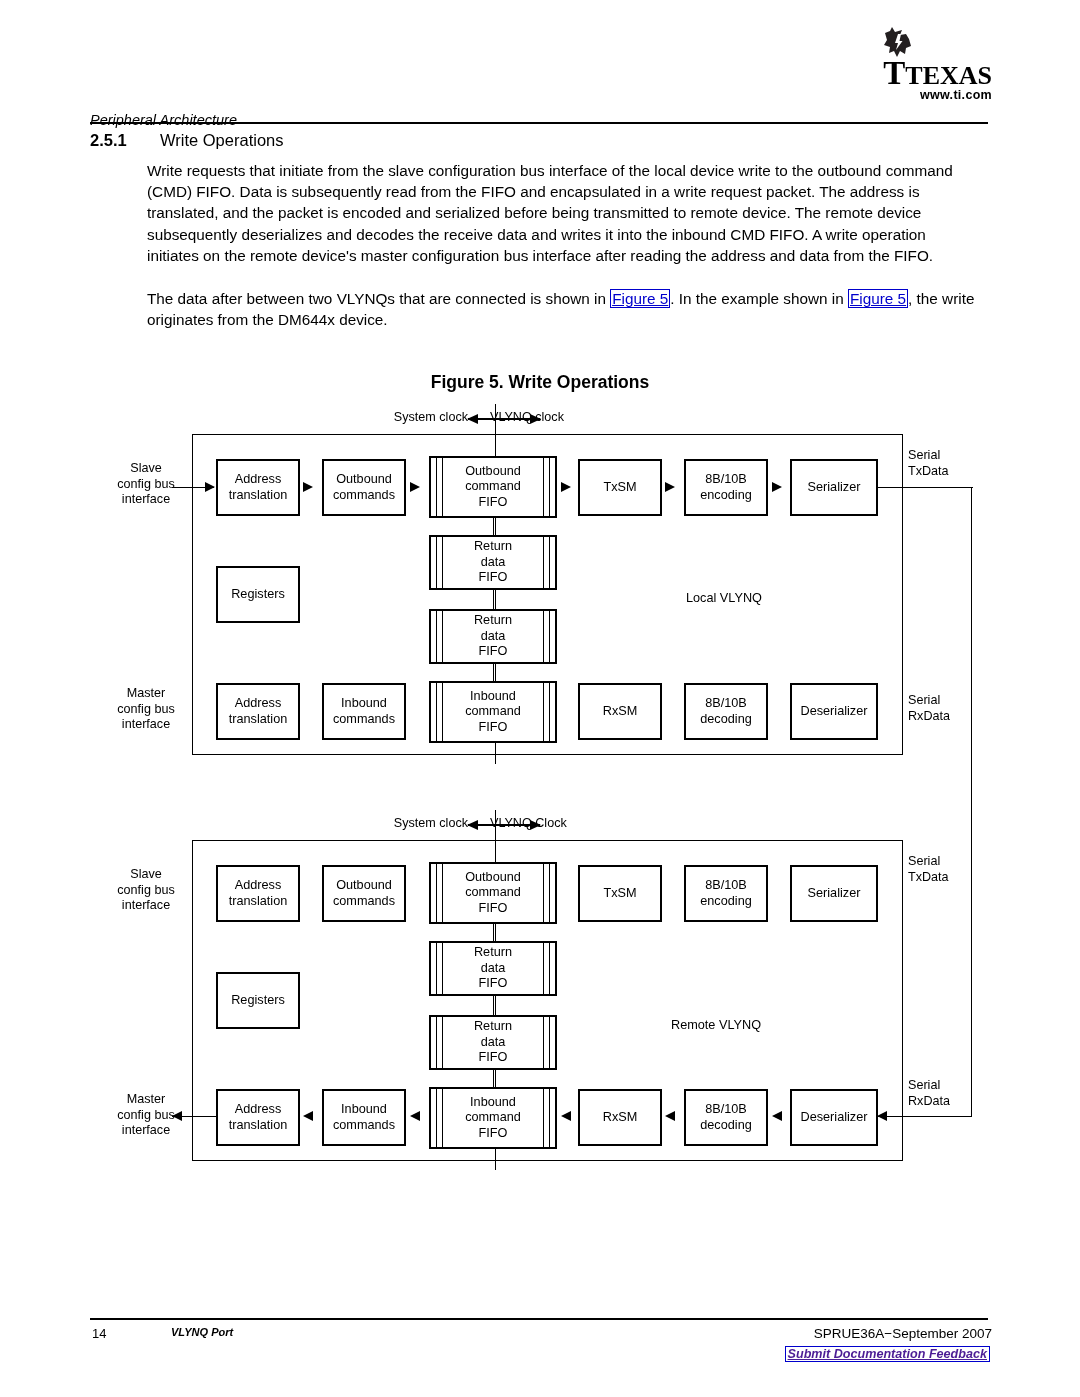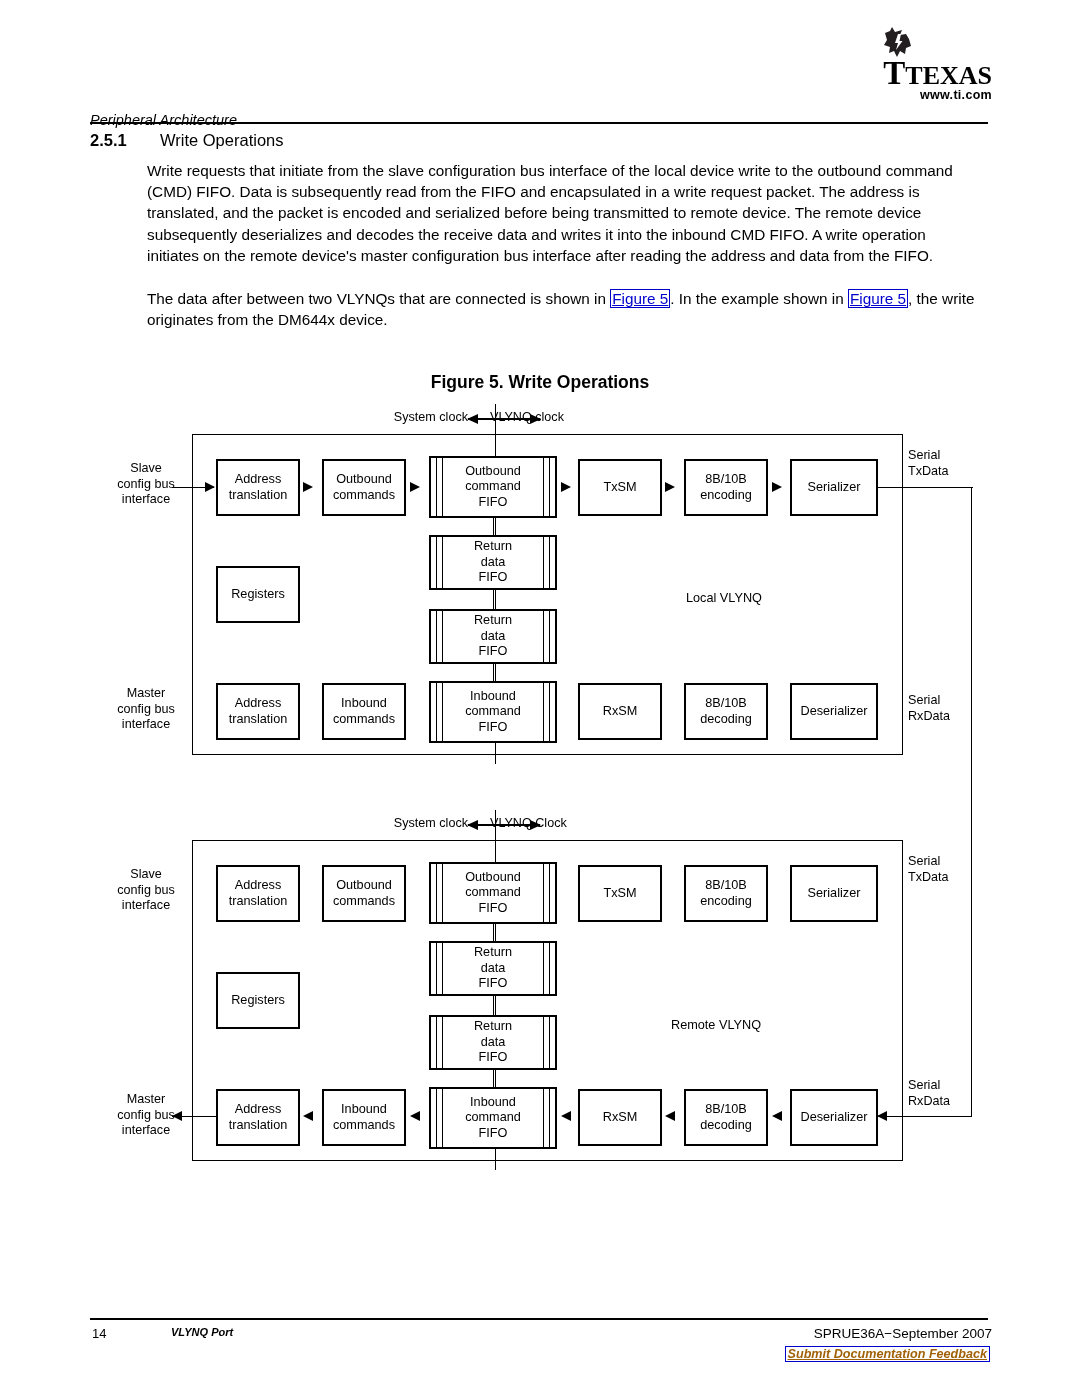--- a/index.html
+++ b/index.html
@@ -103,21 +103,21 @@
   .arw.l { border-right:10px solid #000; }
 
   
   .foot-rule { position:absolute; left:90px; top:1318px; width:898px; border-top:2.2px solid #000; }
   .foot-pg { position:absolute; left:92px; top:1326px; font-size:13px; }
   .foot-doc { position:absolute; left:171px; top:1326px; font-size:11px; font-style:italic; font-weight:bold; }
   .foot-right { position:absolute; right:88px; top:1326px; font-size:13.5px; }
   .foot-fb {
     position:absolute; right:90px; top:1346px;
     font-size:12.6px; font-style:italic; font-weight:bold;
-    color:#a16207; text-decoration:underline;
+    color:#4c1d95; text-decoration:underline;
     border:1.2px solid #0000cc; padding:0 2px;
   }
 </style>
 </head>
 <body>
 
 <div class="ti-logo">
   <div class="logo-row">
     <svg class="ti-mark" viewBox="0 0 60 64">
       <path d="M4 14 L14 10 L18 2 L24 12 L38 8 L34 18 L46 16 L52 26 L56 40 L46 44 L44 56 L34 50 L28 62 L22 50 L12 54 L14 42 L2 38 L8 28 Z" fill="#231f20"></path>

